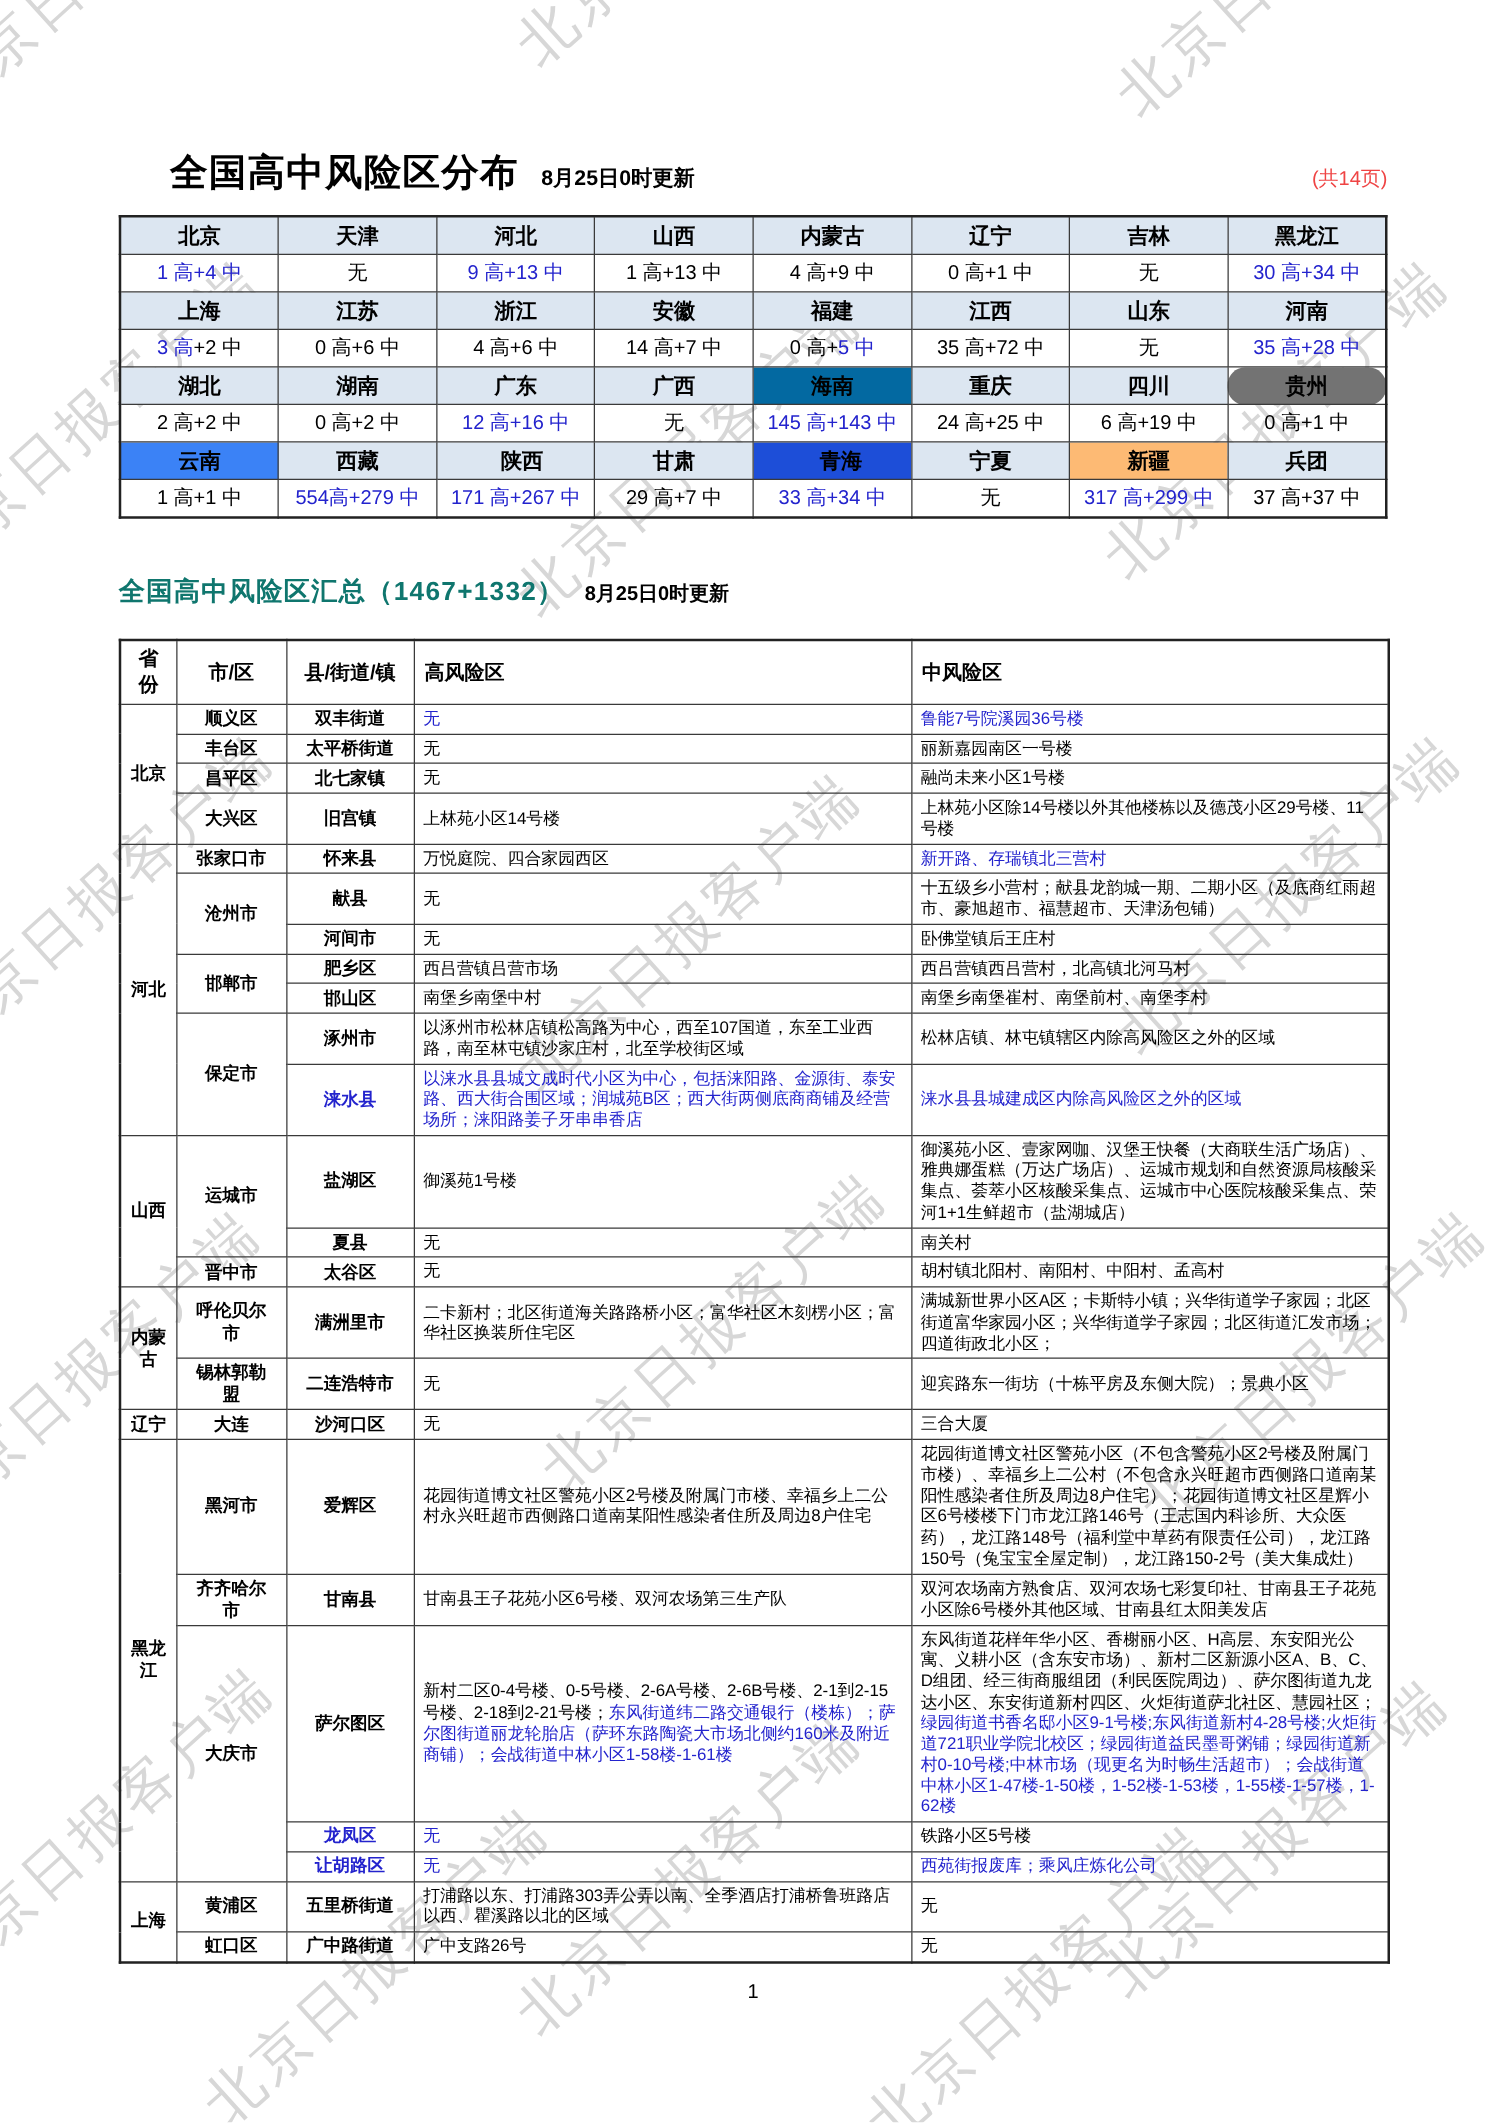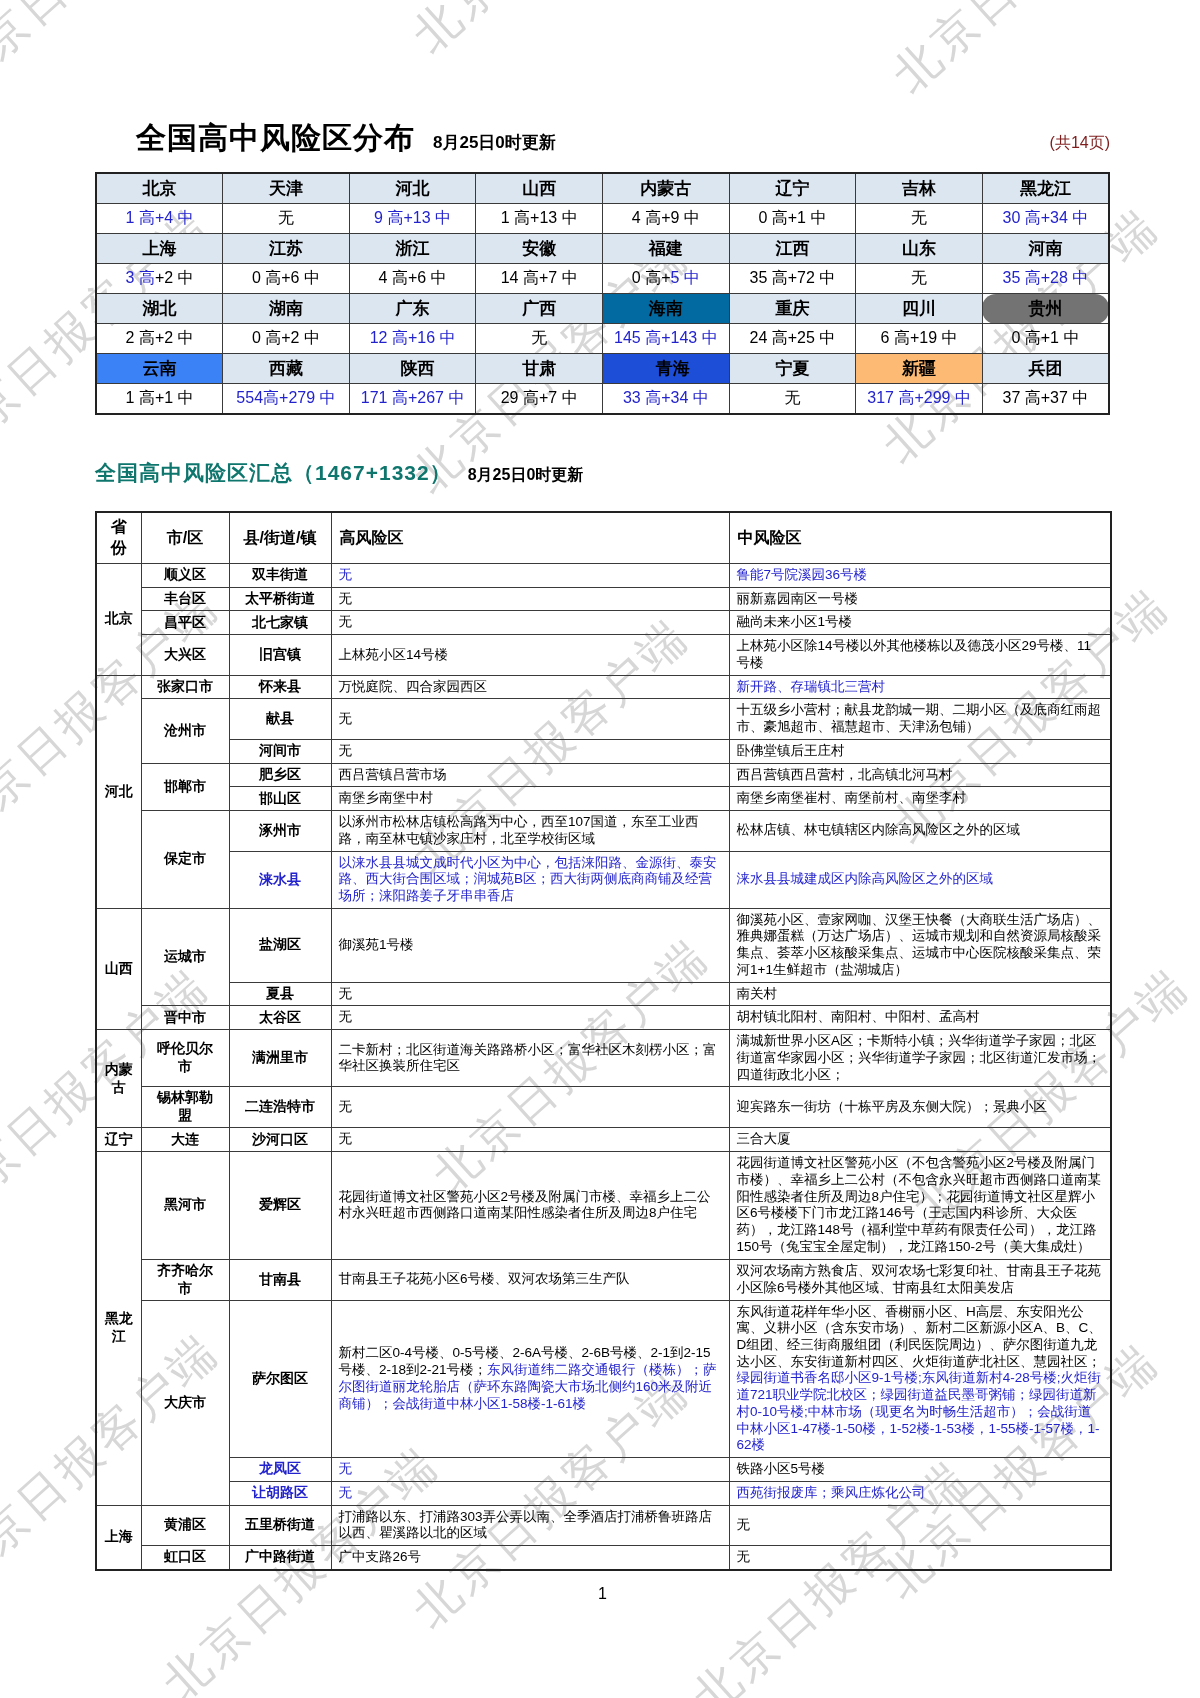--- a/index.html
+++ b/index.html
@@ -7,21 +7,21 @@
         font-family:"Liberation Sans","DejaVu Sans",sans-serif;color:#111;}
   
   .wm-layer{position:absolute;inset:0;z-index:0;pointer-events:none;}
   .wm{position:absolute;font-size:46px;color:#d7d7d7;letter-spacing:4px;white-space:nowrap;
       transform:rotate(-42deg);transform-origin:left top;}
   
   .content{position:absolute;left:95px;top:0;width:1015px;z-index:1;}
   .title-row{display:flex;align-items:baseline;margin-top:118px;margin-left:41px;}
   .h1{font-size:30px;font-weight:bold;letter-spacing:1px;color:#000;}
   .h1-sub{font-size:17px;font-weight:bold;margin-left:18px;color:#000;}
-  .h1-pages{margin-left:auto;font-size:16px;color:#7f1d1d;}
+  .h1-pages{margin-left:auto;font-size:16px;color:#ef4444;}
   
   table.summary{width:100%;border-collapse:collapse;border:2px solid #222;table-layout:fixed;margin-top:13px;background:transparent;}
   .summary th,.summary td{border:1px solid #3a3a3a;height:29px;text-align:center;vertical-align:middle;padding:0 2px;}
   .summary th{background:#dce6f1;font-size:17px;font-weight:bold;color:#000;}
   .summary td{font-size:16px;color:#000;}
   
   .title2-row{display:flex;align-items:baseline;margin-top:44px;}
   .h2{font-size:21px;font-weight:bold;letter-spacing:1px;color:#0f766e;}
   .h2-sub{font-size:16px;font-weight:bold;margin-left:16px;color:#000;}
   

